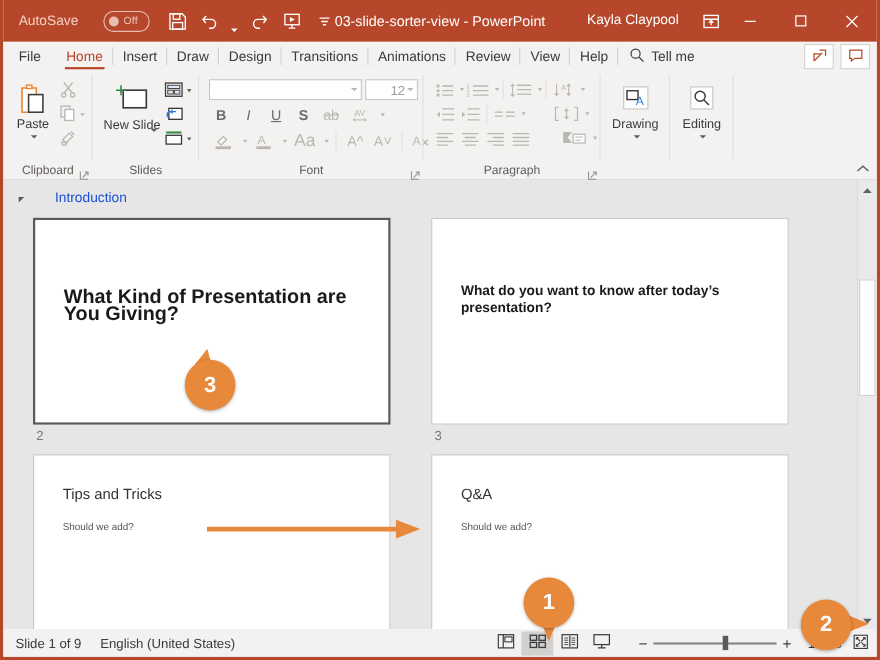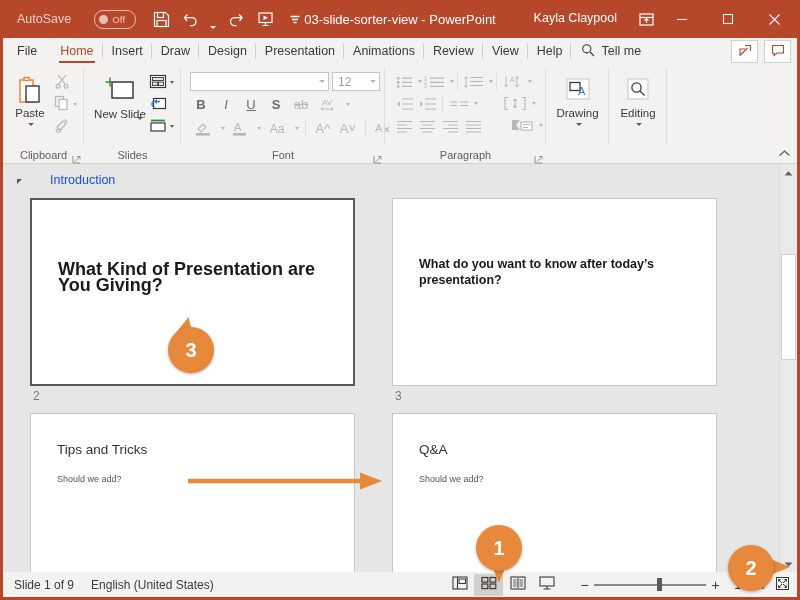--- a/index.html
+++ b/index.html
@@ -64,21 +64,21 @@
   .smallbtn{height:21px;display:flex;align-items:center;gap:1px;padding:0 2px;}
   .caret{width:0;height:0;border-left:3px solid transparent;border-right:3px solid transparent;
          border-top:3.5px solid #605e5c;margin-left:2px;}
   .caret.dim{border-top-color:#b9b7b4;}
   .caret.sm{border-left-width:2.5px;border-right-width:2.5px;border-top-width:3px;}
 
   .fontgrp .row{display:flex;align-items:center;gap:3px;}
   .fontbox{height:19px;border:1px solid #c8c6c4;background:#fff;display:flex;align-items:center;
            justify-content:flex-end;padding-right:3px;box-sizing:border-box;}
   .fontname{width:139px;}
-  .fontsize{width:48px;justify-content:space-between;padding-left:5px;color:#a19f9d;font-size:12px;}
+  .fontsize{width:48px;justify-content:space-between;padding-left:22px;color:#a19f9d;font-size:12px;}
   .ficon{width:22px;height:21px;display:flex;align-items:center;justify-content:center;
          color:#b9b7b4;font-size:13px;}
   .vline{width:1px;height:17px;background:#e1dfdd;margin:0 3px;}
 
   .pgrid{display:flex;flex-direction:column;gap:1px;padding-top:2px;}
   .prow{display:flex;align-items:center;}
   .pbtn{width:23px;height:21px;display:flex;align-items:center;justify-content:center;}
 
   .collapse{position:absolute;right:6px;bottom:3px;width:14px;height:14px;display:flex;
             align-items:center;justify-content:center;}
@@ -243,21 +243,21 @@
       </div>
     <div class="tab">
         <span>Draw</span>
         <span class="sep"></span>
       </div>
     <div class="tab">
         <span>Design</span>
         <span class="sep"></span>
       </div>
     <div class="tab">
-        <span>Presentation</span>
+        <span>Transitions</span>
         <span class="sep"></span>
       </div>
     <div class="tab">
         <span>Animations</span>
         <span class="sep"></span>
       </div>
     <div class="tab">
         <span>Review</span>
         <span class="sep"></span>
       </div>
@@ -436,21 +436,21 @@
               </svg>
           </span>
           <span class="caret dim sm"></span>
           <span class="ficon" style="width:24px;">
             <svg width="20" height="17" viewBox="0 0 20 17">
                 <text x="4" y="11" font-size="11" fill="#b9b7b4" font-family="Liberation Sans">A</text>
                 <rect x="3" y="13" width="13" height="2.6" fill="#b9b7b4"></rect>
               </svg>
           </span>
           <span class="caret dim sm"></span>
-          <span class="ficon" style="width:26px;color:#b9b7b4;font-size:12px;">Aa</span>
+          <span class="ficon" style="width:26px;color:#b9b7b4;font-size:16px;">Aa</span>
           <span class="caret dim sm"></span>
           <span class="vline"></span>
           <span class="ficon" style="color:#b9b7b4;">A^</span>
           <span class="ficon" style="color:#b9b7b4;">A˅</span>
           <span class="vline"></span>
           <span class="ficon" style="color:#b9b7b4;">
             <svg width="18" height="16" viewBox="0 0 18 16">
                 <text x="1" y="11" font-size="11" fill="#b9b7b4" font-family="Liberation Sans">A</text>
                 <path d="M10 11l5-5M10 6l5 5" stroke="#b9b7b4" stroke-width="1.1"></path>
               </svg>

